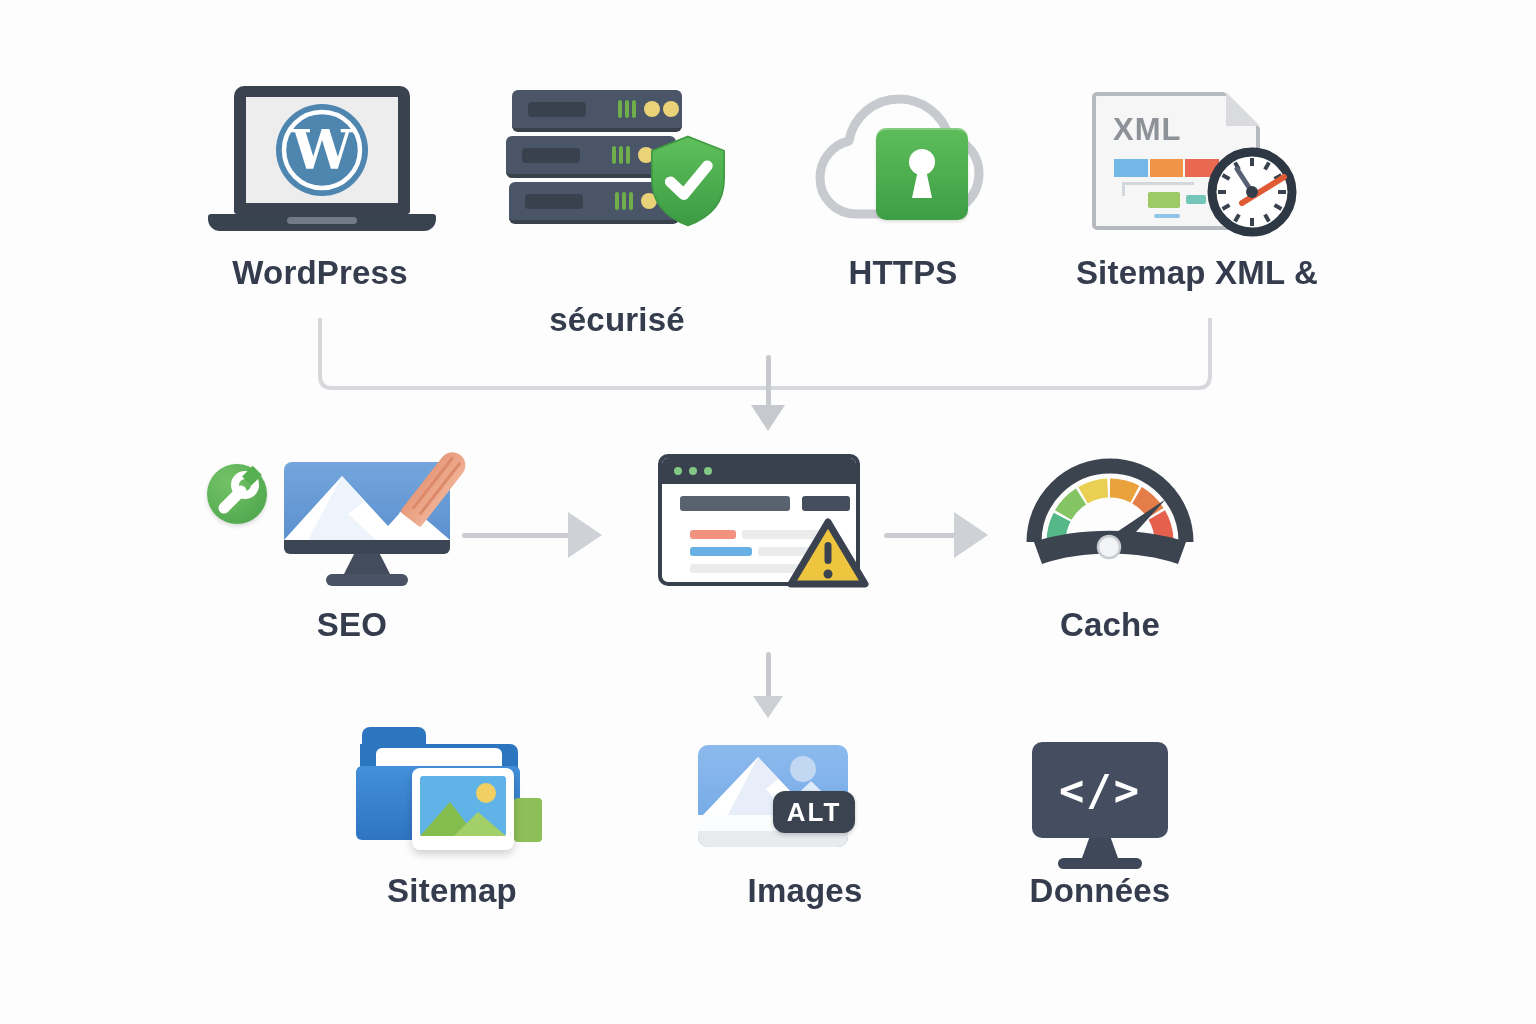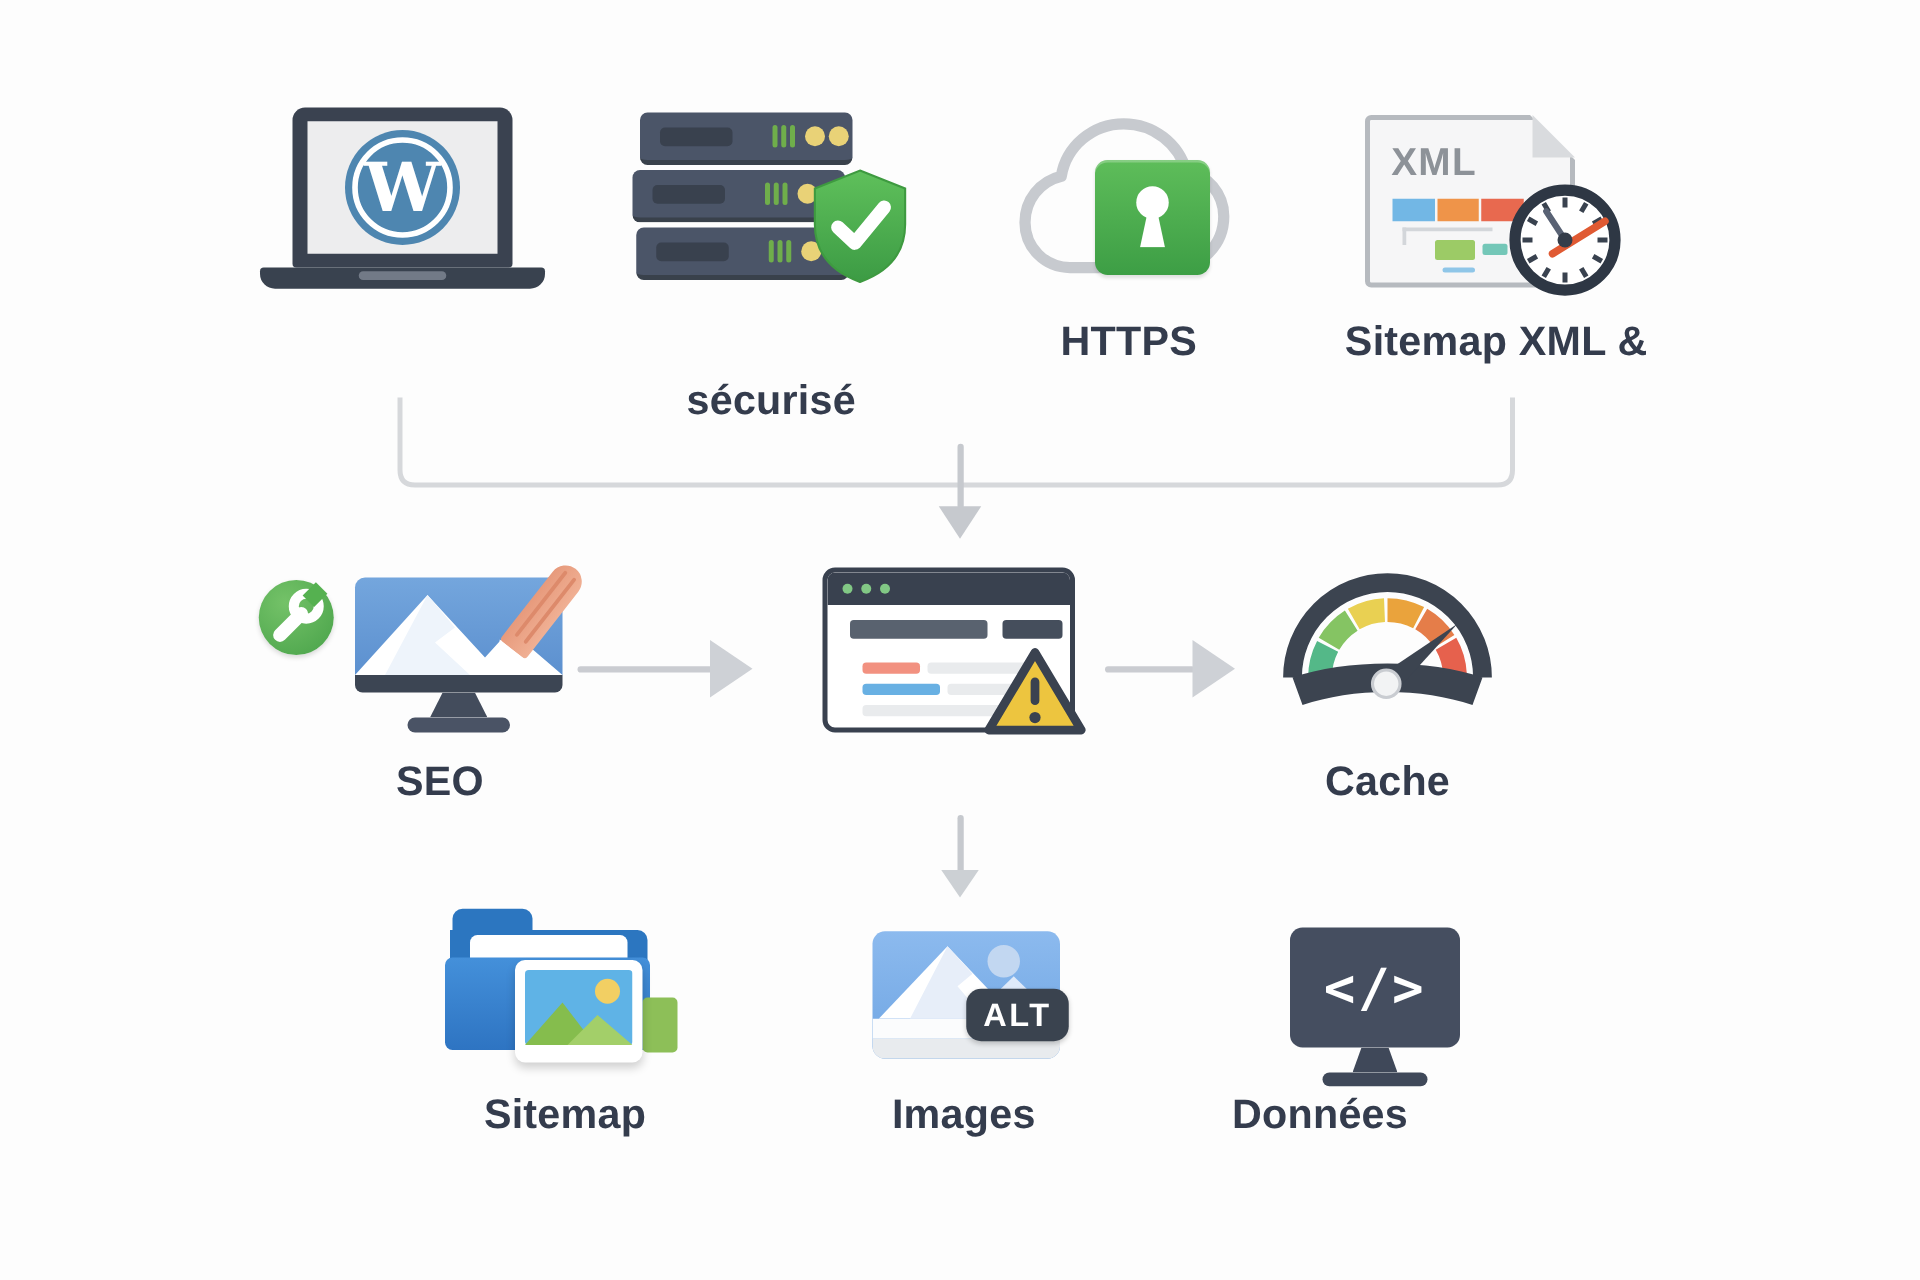--- a/index.html
+++ b/index.html
@@ -116,20 +116,21 @@
           <circle cx="48" cy="48" r="46" fill="#4e86b0"></circle>
           <circle cx="48" cy="48" r="38" fill="none" stroke="#fff" stroke-width="4.5"></circle>
           <text x="48" y="67" text-anchor="middle" font-family="DejaVu Serif, serif" font-size="54" font-weight="bold" fill="#ffffff">W</text>
         </svg>
       </div>
     </div>
     <div class="wp-base">
         <div class="wp-notch"></div>
       </div>
   </div>
+  <div class="label" style="left:320px;top:254px">WordPress</div>
 
   <div>
     <div class="srv-row" style="left:512px;top:90px">
       <div class="srv-pill"></div>
       <div class="srv-bar" style="left:106px"></div>
       <div class="srv-bar" style="left:113px"></div>
       <div class="srv-bar" style="left:120px"></div>
       <div class="srv-led" style="left:132px"></div>
       <div class="srv-led" style="left:151px"></div>
     </div>
@@ -306,24 +307,24 @@
         <circle cx="105" cy="24" r="13" fill="#c2d7f1"></circle>
         <polygon points="5,70 60,12 115,70" fill="#ffffff"></polygon>
         <polygon points="60,12 80,34 68,44 90,70 30,70" fill="#e7eef9"></polygon>
         <polygon points="78,70 113,36 148,70" fill="#dfeafa"></polygon>
       </svg>
       <div class="img-strip1"></div>
       <div class="img-strip2"></div>
     </div>
     <div class="alt-badge">ALT</div>
   </div>
-  <div class="label" style="left:771px;top:872px">Images</div>
+  <div class="label" style="left:805px;top:872px">Images</div>
 
   <div>
     <div class="data-screen">
       <span class="data-code">&lt;/&gt;</span>
     </div>
     <div class="data-neck"></div>
     <div class="data-base"></div>
   </div>
-  <div class="label" style="left:1056px;top:872px">Données</div>
+  <div class="label" style="left:1100px;top:872px">Données</div>
 
 </div>
 
 </body></html>

